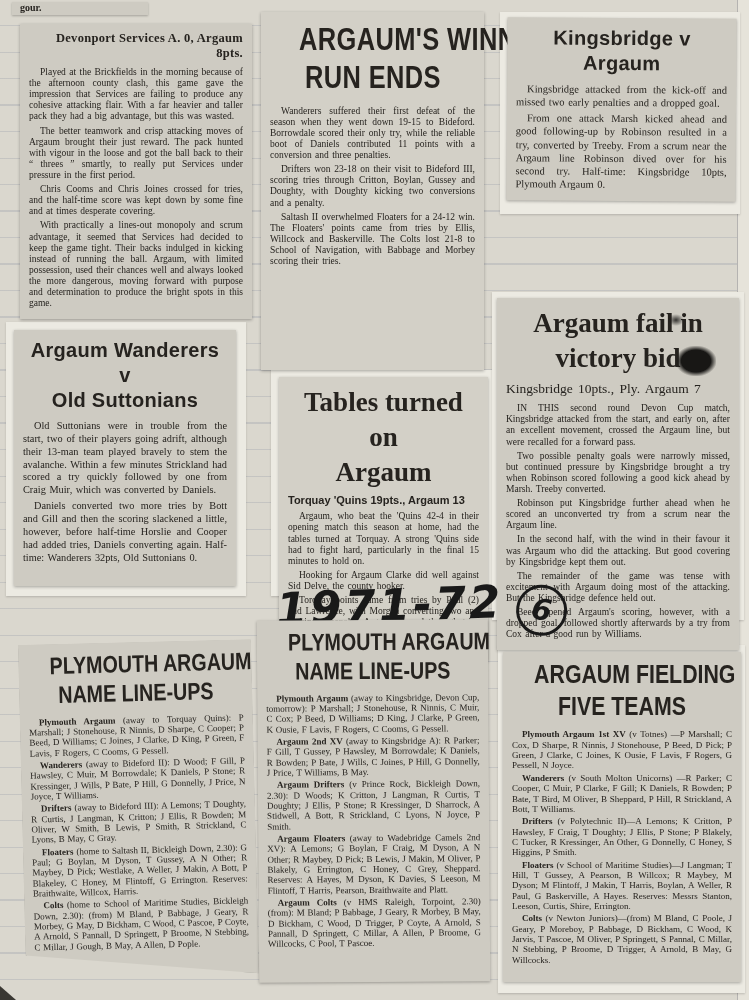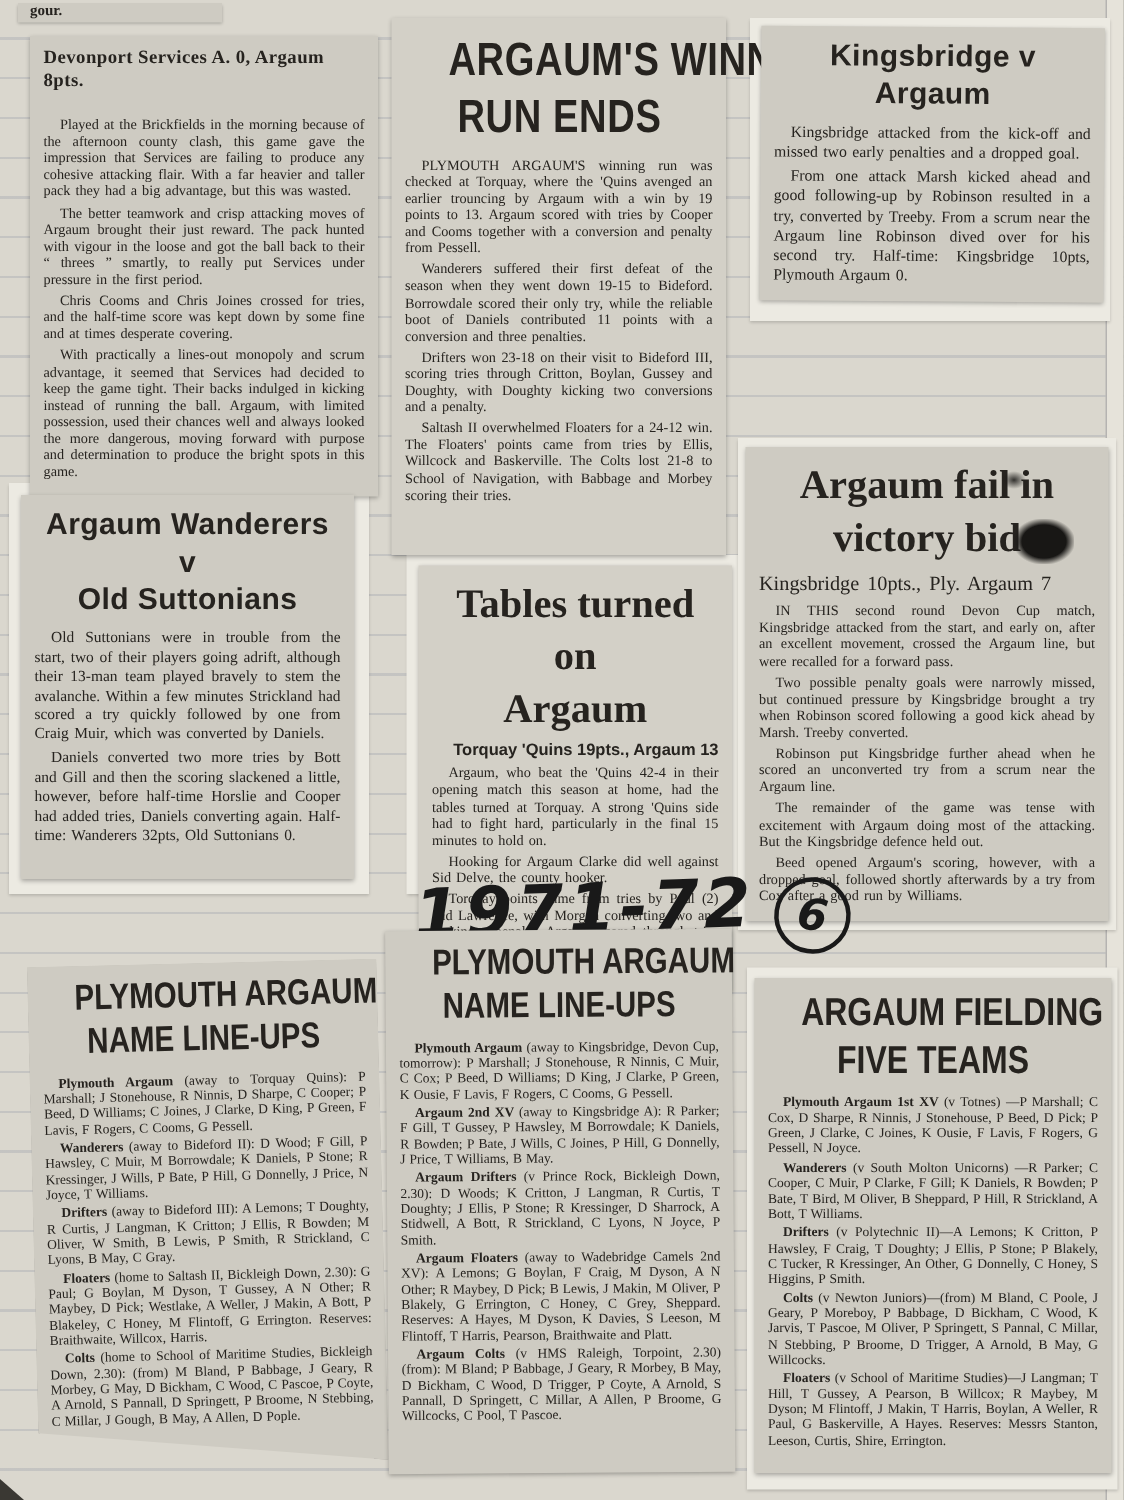--- a/index.html
+++ b/index.html
@@ -14,30 +14,30 @@
   .edge-strip{position:absolute;right:0;top:0;width:11px;height:100%;background:#e6e3da;border-left:1px solid rgba(90,90,100,0.35);}
   .corner-mark{position:absolute;left:0;bottom:0;width:0;height:0;border-left:16px solid #3a3833;border-top:14px solid transparent;}
   .backing{position:absolute;background:#eceae2;box-shadow:0 1px 2px rgba(0,0,0,0.18);}
   .clip{position:absolute;background:#cecbc2;box-shadow:0 1px 3px rgba(0,0,0,0.30);padding:7px 9px;box-sizing:border-box;}
   .clip.light{background:#d3d0c7;}
   .frag{position:absolute;background:#cecbc2;font-size:10px;font-weight:bold;padding:0 8px 2px;box-shadow:0 1px 2px rgba(0,0,0,0.25);}
   .body p{margin:0 0 3px;font-size:9.5px;line-height:1.17;text-align:justify;text-indent:11px;word-spacing:1px;}
   .lineup p{font-size:9px;line-height:1.15;margin:0 0 2px;text-align:justify;text-indent:10px;word-spacing:0.5px;}
   .team-name{font-weight:bold;}
   .team-name::after{content:" ";}
-  .hl-serif-sm{font-weight:bold;font-size:12.5px;text-align:left;margin:0 0 18px;letter-spacing:0.3px;}
+  .hl-serif-sm{font-weight:bold;font-size:12.5px;text-align:right;margin:0 0 6px;letter-spacing:0.3px;}
   .gothic{font-family:"Liberation Sans",sans-serif;font-weight:bold;text-align:center;margin:0;}
   .condense{display:inline-block;transform:scaleX(0.82);transform-origin:center;white-space:nowrap;}
   .h-big{font-size:31px;line-height:1.22;margin:2px 0 9px;letter-spacing:0.5px;}
   .h-sans-md{font-size:20px;line-height:1.25;margin:1px 0 7px;letter-spacing:0.3px;}
   .h-serif-md{font-family:"Liberation Serif",serif;font-weight:bold;text-align:center;font-size:27px;line-height:1.3;margin:1px 0 4px;}
   .h-serif-lg{font-family:"Liberation Serif",serif;font-weight:bold;text-align:center;font-size:27px;line-height:1.3;margin:1px 0 5px;position:relative;}
   .h-lineups{font-size:24px;line-height:1.22;margin:0 0 7px;}
   .h-five{font-size:26px;line-height:1.22;margin:0 0 7px;}
-  .subhead-sans{font-family:"Liberation Sans",sans-serif;font-weight:bold;font-size:11px;margin:3px 0 5px;text-align:right;}
+  .subhead-sans{font-family:"Liberation Sans",sans-serif;font-weight:bold;font-size:11px;margin:3px 0 5px;text-align:left;}
   .subhead-serif{font-weight:normal;font-size:13.5px;margin:2px 0 6px;text-align:left;word-spacing:2px;}
   .blot{position:absolute;width:40px;height:30px;right:14px;top:40px;
     background:radial-gradient(ellipse at center,#181715 0%,#181715 52%,rgba(24,23,21,0) 74%);}
   .blot2{position:absolute;width:16px;height:12px;right:46px;top:8px;
     background:radial-gradient(ellipse at center,rgba(24,23,21,0.85) 0%,rgba(24,23,21,0) 70%);}
   .handwriting{
     position:absolute;left:276px;top:578px;
     font-family:"DejaVu Sans",sans-serif;font-style:italic;font-weight:bold;
     font-size:45px;letter-spacing:3px;color:#191919;transform:rotate(-2deg);white-space:nowrap;
   }
@@ -69,21 +69,20 @@
       <p>The better teamwork and crisp attacking moves of Argaum brought their just reward.  The pack hunted with vigour in the loose and got the ball back to their “ threes ” smartly, to really put Services under pressure in the first period.</p>
       <p>Chris Cooms and Chris Joines crossed for tries, and the half-time score was kept down by some fine and at times desperate covering.</p>
       <p>With practically a lines-out monopoly and scrum advantage, it seemed that Services had decided to keep the game tight.  Their backs indulged in kicking instead of running the ball.  Argaum, with limited possession, used their chances well and always looked the more dangerous, moving forward with purpose and determination to produce the bright spots in this game.</p>
     </div>
   </article>
 
   <article class="clip light" style="left:261px;top:12px;width:223px;min-height:358px;">
     <h1 class="gothic h-big"><span class="condense">ARGAUM'S WINNING</span><br>
       <span class="condense">RUN ENDS</span></h1>
     <div class="body">
-      <p>PLYMOUTH ARGAUM'S winning run was checked at Torquay, where the 'Quins avenged an earlier trouncing by Argaum with a win by 19 points to 13.  Argaum scored with tries by Cooper and Cooms together with a conversion and penalty from Pessell.</p>
       <p>Wanderers suffered their first defeat of the season when they went down 19-15 to Bideford.  Borrowdale scored their only try, while the reliable boot of Daniels contributed 11 points with a conversion and three penalties.</p>
       <p>Drifters won 23-18 on their visit to Bideford III, scoring tries through Critton, Boylan, Gussey and Doughty, with Doughty kicking two conversions and a penalty.</p>
       <p>Saltash II overwhelmed Floaters for a 24-12 win.  The Floaters' points came from tries by Ellis, Willcock and Baskerville.  The Colts lost 21-8 to School of Navigation, with Babbage and Morbey scoring their tries.</p>
     </div>
   </article>
 
   <article class="clip" style="left:507px;top:18px;width:229px;min-height:178px;transform:rotate(0.4deg);">
     <h2 class="gothic h-sans-md">Kingsbridge v Argaum</h2>
     <div class="body" style="font-size:10.5px;">
       <p style="font-size:10.5px;line-height:1.25;">Kingsbridge attacked from the kick-off and missed two early penalties and a dropped goal.</p>
@@ -114,20 +113,21 @@
   <article class="clip" style="left:497px;top:298px;width:242px;min-height:308px;">
     <h2 class="h-serif-lg"><span>Argaum fail in</span><br>
       <span>victory bid</span>
       <span class="blot"></span>
       <span class="blot2"></span></h2>
     <div class="subhead-serif">Kingsbridge 10pts., Ply. Argaum 7</div>
     <div class="body">
       <p>IN THIS second round Devon Cup match, Kingsbridge attacked from the start, and early on, after an excellent movement, crossed the Argaum line, but were recalled for a forward pass.</p>
       <p>Two possible penalty goals were narrowly missed, but continued pressure by Kingsbridge brought a try when Robinson scored following a good kick ahead by Marsh.  Treeby converted.</p>
       <p>Robinson put Kingsbridge further ahead when he scored an unconverted try from a scrum near the Argaum line.</p>
+      <p>In the second half, with the wind in their favour it was Argaum who did the attacking.  But good covering by Kingsbridge kept them out.</p>
       <p>The remainder of the game was tense with excitement with Argaum doing most of the attacking.  But the Kingsbridge defence held out.</p>
       <p>Beed opened Argaum's scoring, however, with a dropped goal, followed shortly afterwards by a try from Cox after a good run by Williams.</p>
     </div>
   </article>
 
   <div class="handwriting">
     <span>1971-72</span><span class="circle-num">6</span>
   </div>
 
   <article class="clip" style="left:22px;top:642px;width:233px;min-height:300px;transform:rotate(-1.4deg);clip-path:polygon(0 0,100% 0,100% 100%,0 93%);padding-bottom:24px;">
@@ -154,18 +154,18 @@
     </div>
   </article>
 
   <article class="clip" style="left:503px;top:652px;width:238px;min-height:330px;">
     <h2 class="gothic h-five"><span class="condense">ARGAUM FIELDING</span><br>
       <span class="condense">FIVE TEAMS</span></h2>
     <div class="lineup">
       <p><span class="team-name">Plymouth Argaum 1st XV</span><span>(v Totnes) —P Marshall; C Cox, D Sharpe, R Ninnis, J Stonehouse, P Beed, D Pick; P Green, J Clarke, C Joines, K Ousie, F Lavis, F Rogers, G Pessell, N Joyce.</span></p>
       <p><span class="team-name">Wanderers</span><span>(v South Molton Unicorns) —R Parker; C Cooper, C Muir, P Clarke, F Gill; K Daniels, R Bowden; P Bate, T Bird, M Oliver, B Sheppard, P Hill, R Strickland, A Bott, T Williams.</span></p>
       <p><span class="team-name">Drifters</span><span>(v Polytechnic II)—A Lemons; K Critton, P Hawsley, F Craig, T Doughty; J Ellis, P Stone; P Blakely, C Tucker, R Kressinger, An Other, G Donnelly, C Honey, S Higgins, P Smith.</span></p>
+      <p><span class="team-name">Floaters</span><span>(v School of Maritime Studies)—J Langman; T Hill, T Gussey, A Pearson, B Willcox; R Maybey, M Dyson; M Flintoff, J Makin, T Harris, Boylan, A Weller, R Paul, G Baskerville, A Hayes.  Reserves: Messrs Stanton, Leeson, Curtis, Shire, Errington.</span></p>
       <p><span class="team-name">Colts</span><span>(v Newton Juniors)—(from) M Bland, C Poole, J Geary, P Moreboy, P Babbage, D Bickham, C Wood, K Jarvis, T Pascoe, M Oliver, P Springett, S Pannal, C Millar, N Stebbing, P Broome, D Trigger, A Arnold, B May, G Willcocks.</span></p>
-      <p><span class="team-name">Floaters</span><span>(v School of Maritime Studies)—J Langman; T Hill, T Gussey, A Pearson, B Willcox; R Maybey, M Dyson; M Flintoff, J Makin, T Harris, Boylan, A Weller, R Paul, G Baskerville, A Hayes.  Reserves: Messrs Stanton, Leeson, Curtis, Shire, Errington.</span></p>
     </div>
   </article>
 
 </div>
 
 </body></html>

